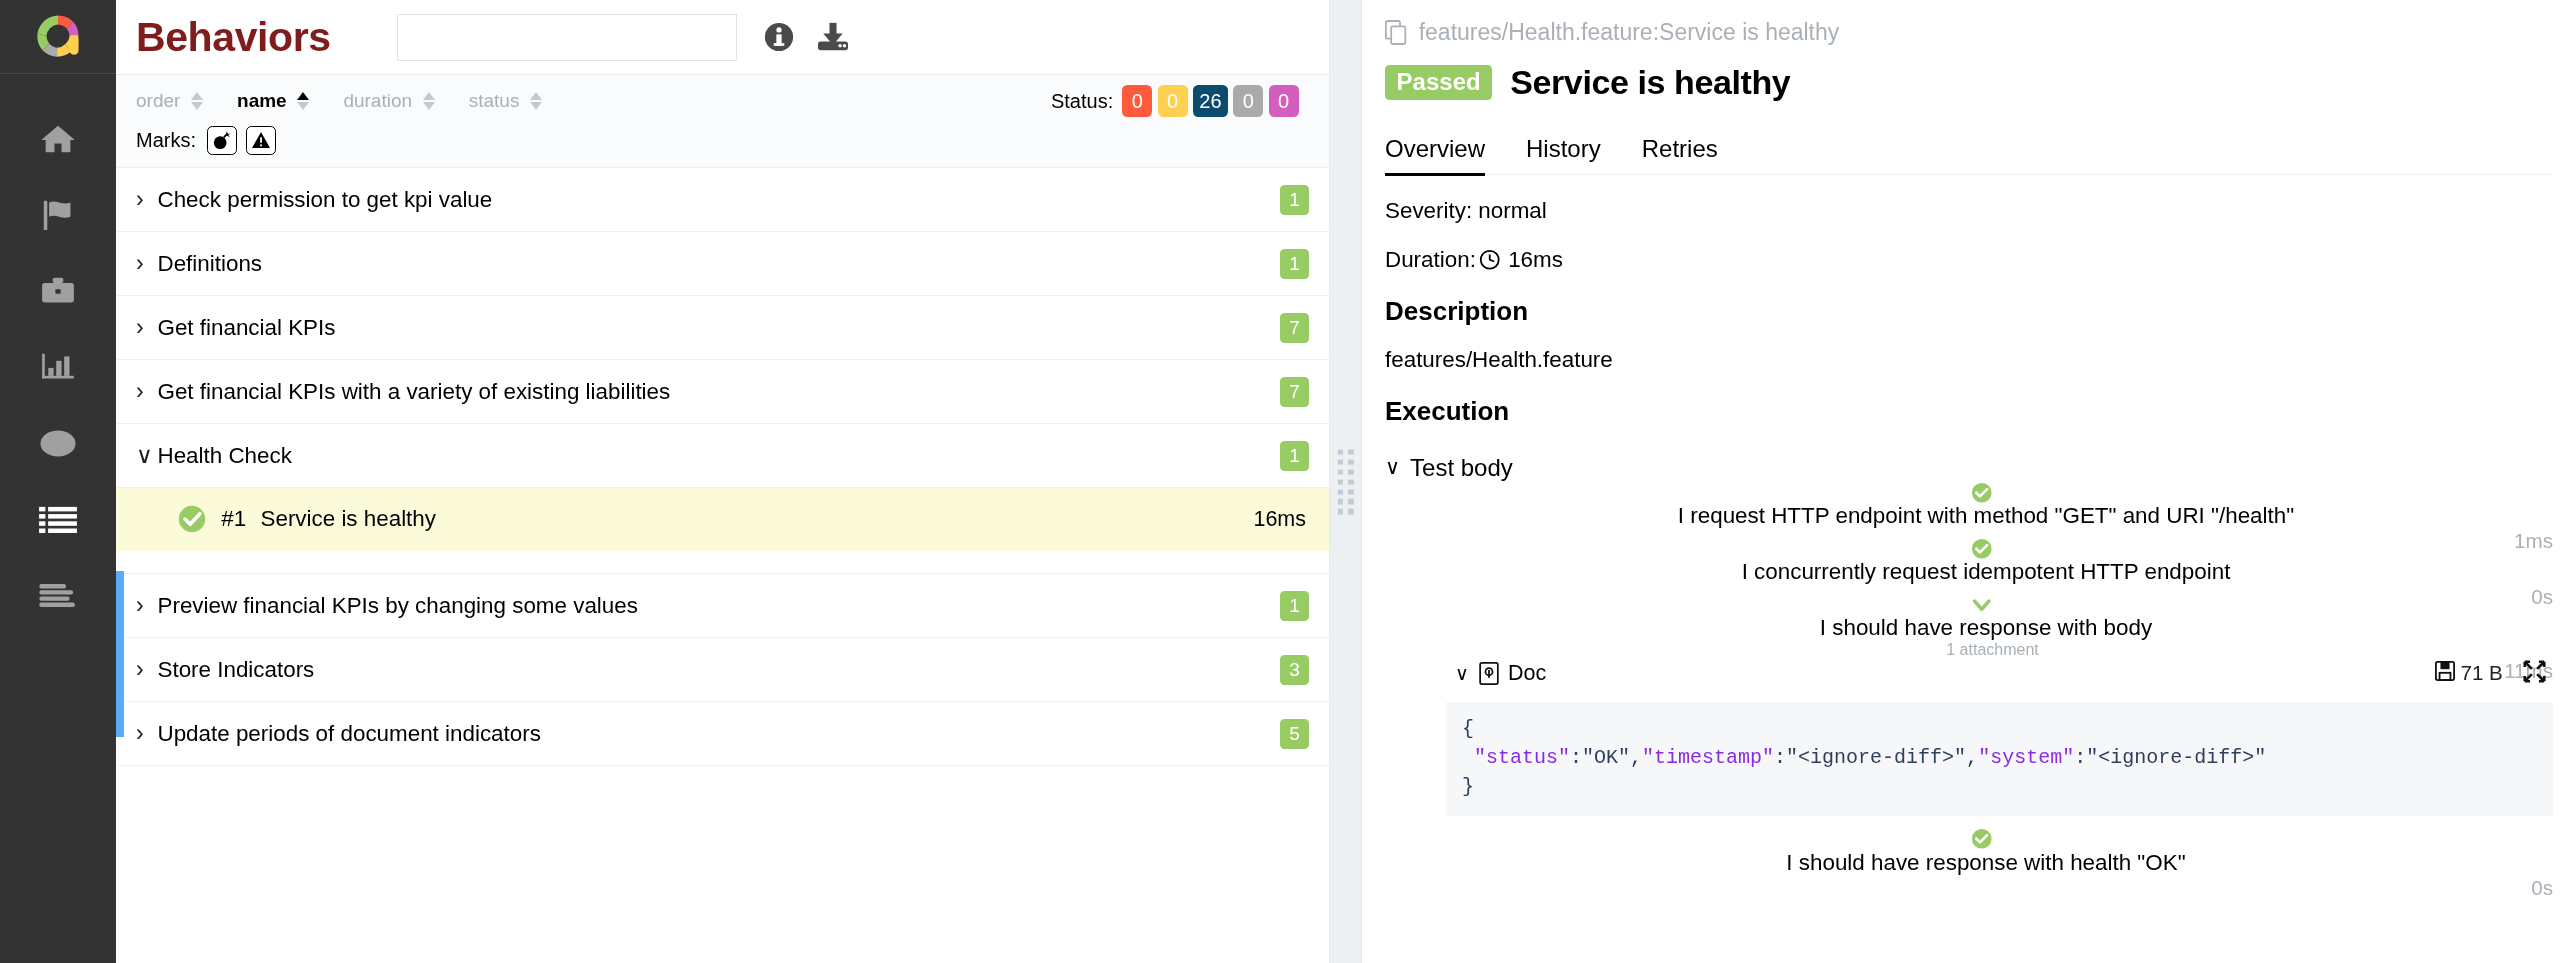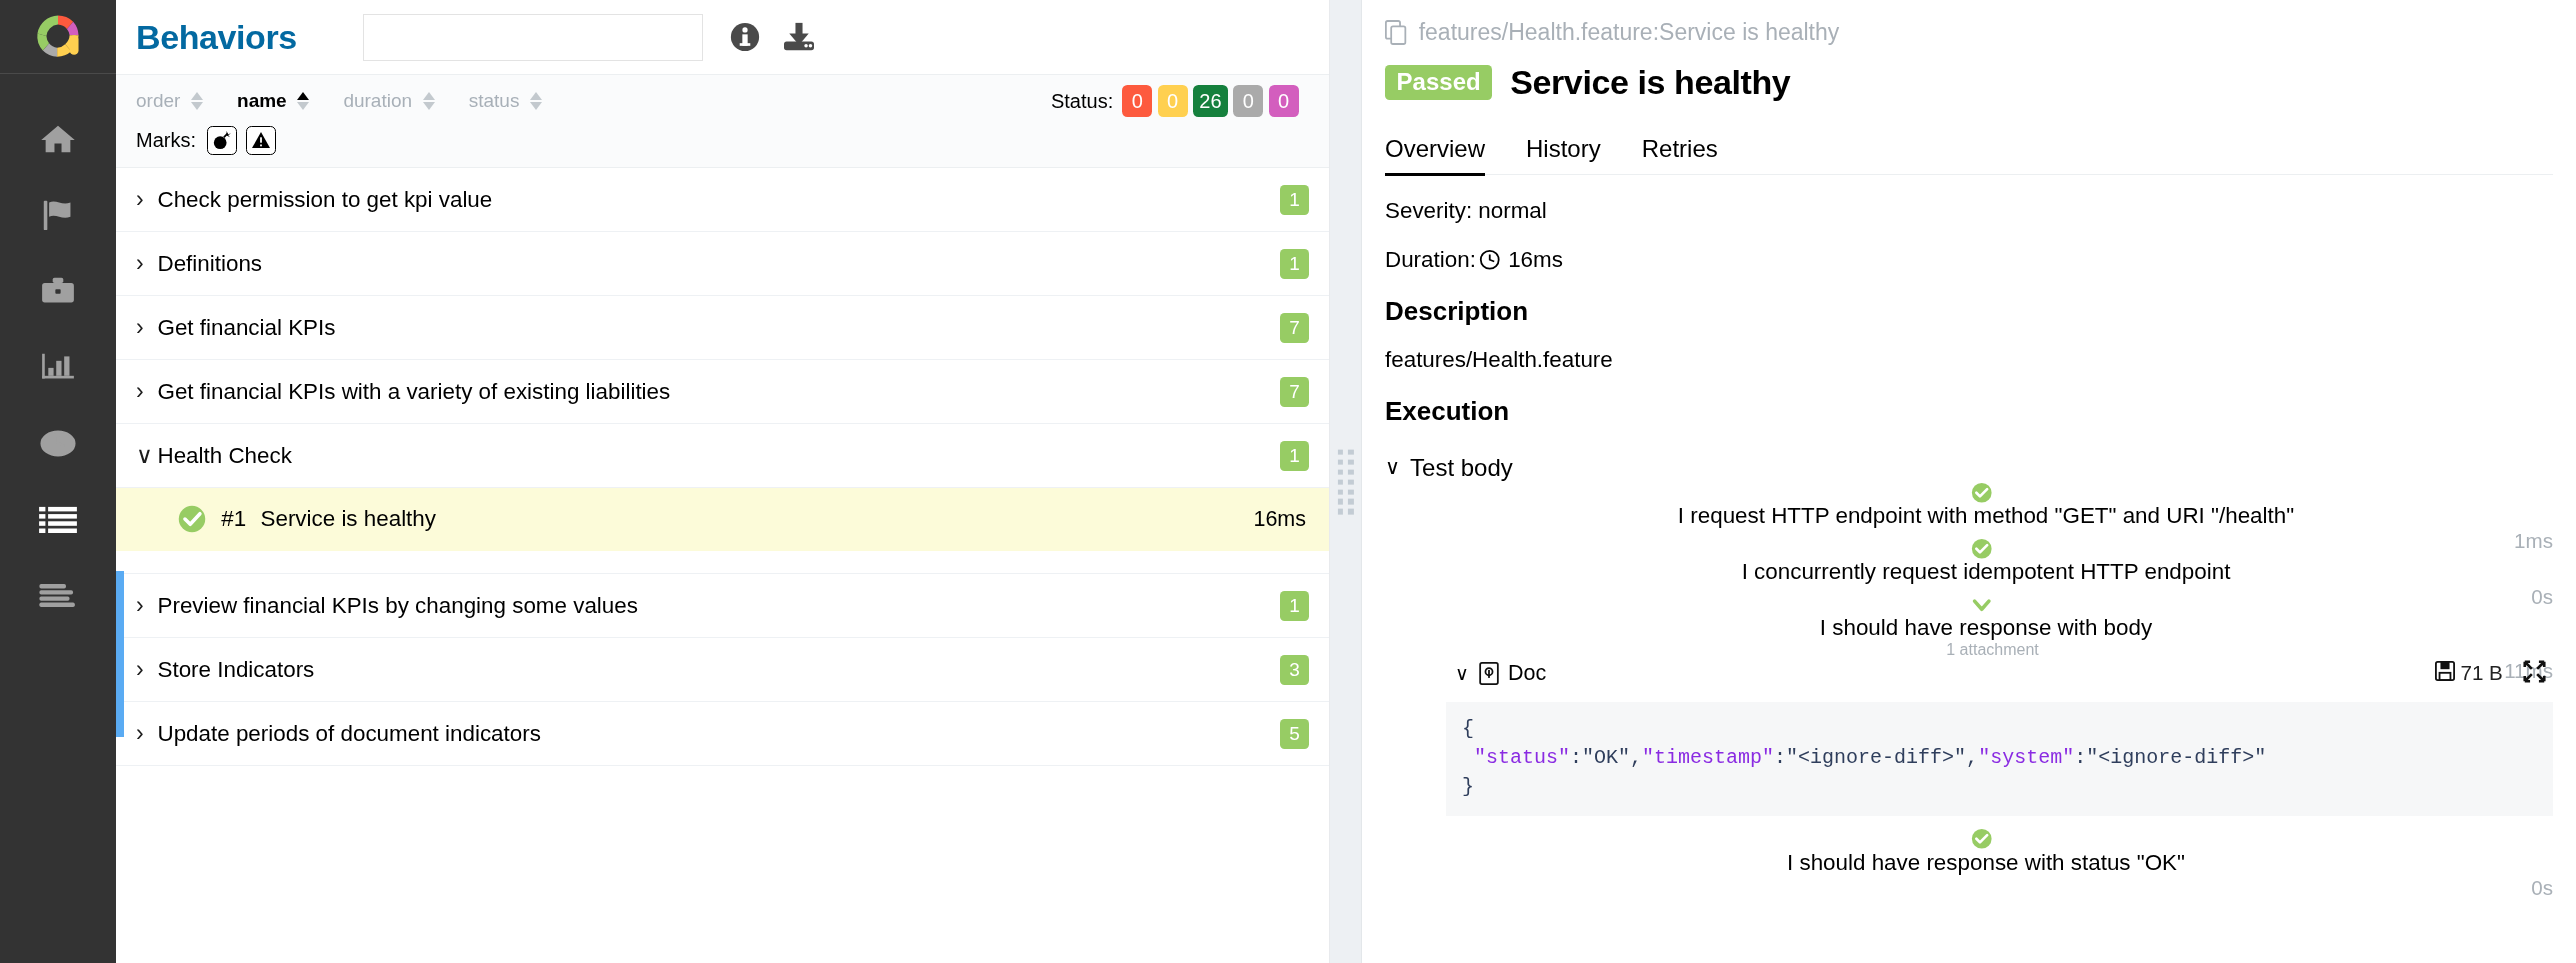--- a/index.html
+++ b/index.html
@@ -40,21 +40,21 @@
     position: relative;
     border-right: 0.9px solid #e8eaed;
   }
   .lp-top {
     height: 74px; flex: 0 0 74px;
     display: flex; align-items: center;
     padding: 0 20px 0 20px;
     background: #fff;
   }
   .lp-title {
-    font-size: 34px; font-weight: bold; color: #0369a1;
+    font-size: 41px; font-weight: bold; color: #7f1d1d;
     letter-spacing: -0.4px;
     white-space: nowrap;
   }
   .lp-search {
     margin-left: 66px;
     width: 340px; height: 47px;
     border: 1.8px solid #e3e3e3;
     background: #fff;
     font-size: 17px;
     padding: 0 10.7px;
@@ -361,21 +361,21 @@
           <span class="sort-arrows">
               <i class="ar ar-up"></i>
               <i class="ar ar-dn"></i>
             </span>
         </div>
 
         <div class="status-box">
           <span class="status-lbl">Status:</span>
           <span class="st-badge" style="background: rgb(253, 90, 62);">0</span>
           <span class="st-badge" style="background: rgb(255, 208, 80);">0</span>
-          <span class="st-badge" style="background: #15803d; text-align: right;">26</span>
+          <span class="st-badge" style="background: #0c4a6e; text-align: right;">26</span>
           <span class="st-badge" style="background: rgb(170, 170, 170);">0</span>
           <span class="st-badge" style="background: rgb(211, 94, 190);">0</span>
         </div>
       </div>
 
       <div class="marks-row">
         <span class="marks-lbl">Marks:</span>
         <span class="mark-btn">
           <svg width="20" height="20" viewBox="0 0 22 22">
               <circle cx="9" cy="14" r="7"></circle>
@@ -590,20 +590,20 @@
 <span class="jv"> </span><span class="jk">"status"</span><span class="jv">:"OK",</span><span class="jk">"timestamp"</span><span class="jv">:"&lt;ignore-diff&gt;",</span><span class="jk">"system"</span><span class="jv">:"&lt;ignore-diff&gt;"</span>
 <span class="jv">}</span></span></div>
 
       <div class="step" style="margin-top:12.5px;">
         <span class="step-ic">
           <svg width="21.5" height="21.5" viewBox="0 0 24 24">
               <circle cx="12" cy="12" r="11" fill="#97cc64"></circle>
               <path d="M6 12 L10 16 L18 8" stroke="#fff" stroke-width="3" fill="none" stroke-linecap="round" stroke-linejoin="round"></path>
             </svg>
         </span>
-        <span class="step-txt">I should have response with status "OK"</span>
+        <span class="step-txt">I should have response with health "OK"</span>
         <span class="step-dur">0s</span>
       </div>
 
     </div>
   </div>
 </div>
 
 
 </body></html>

